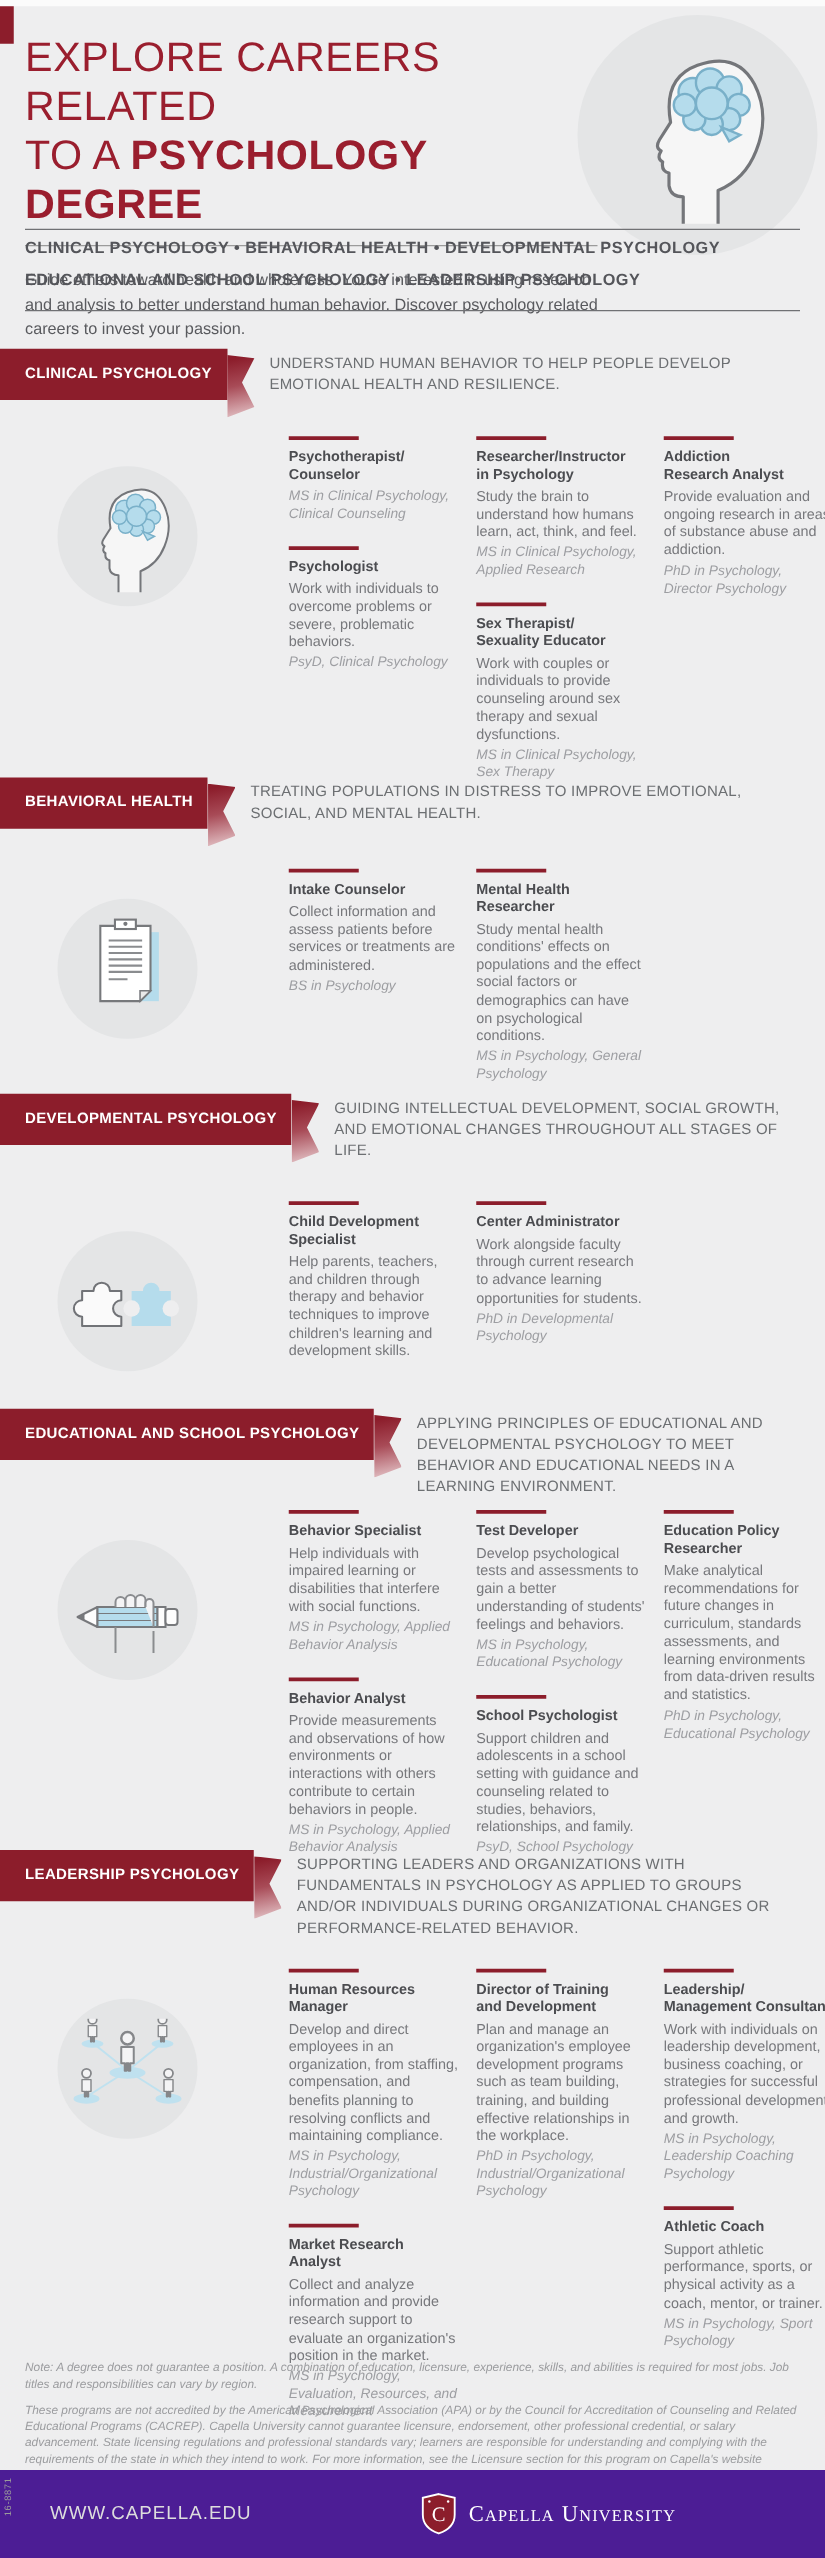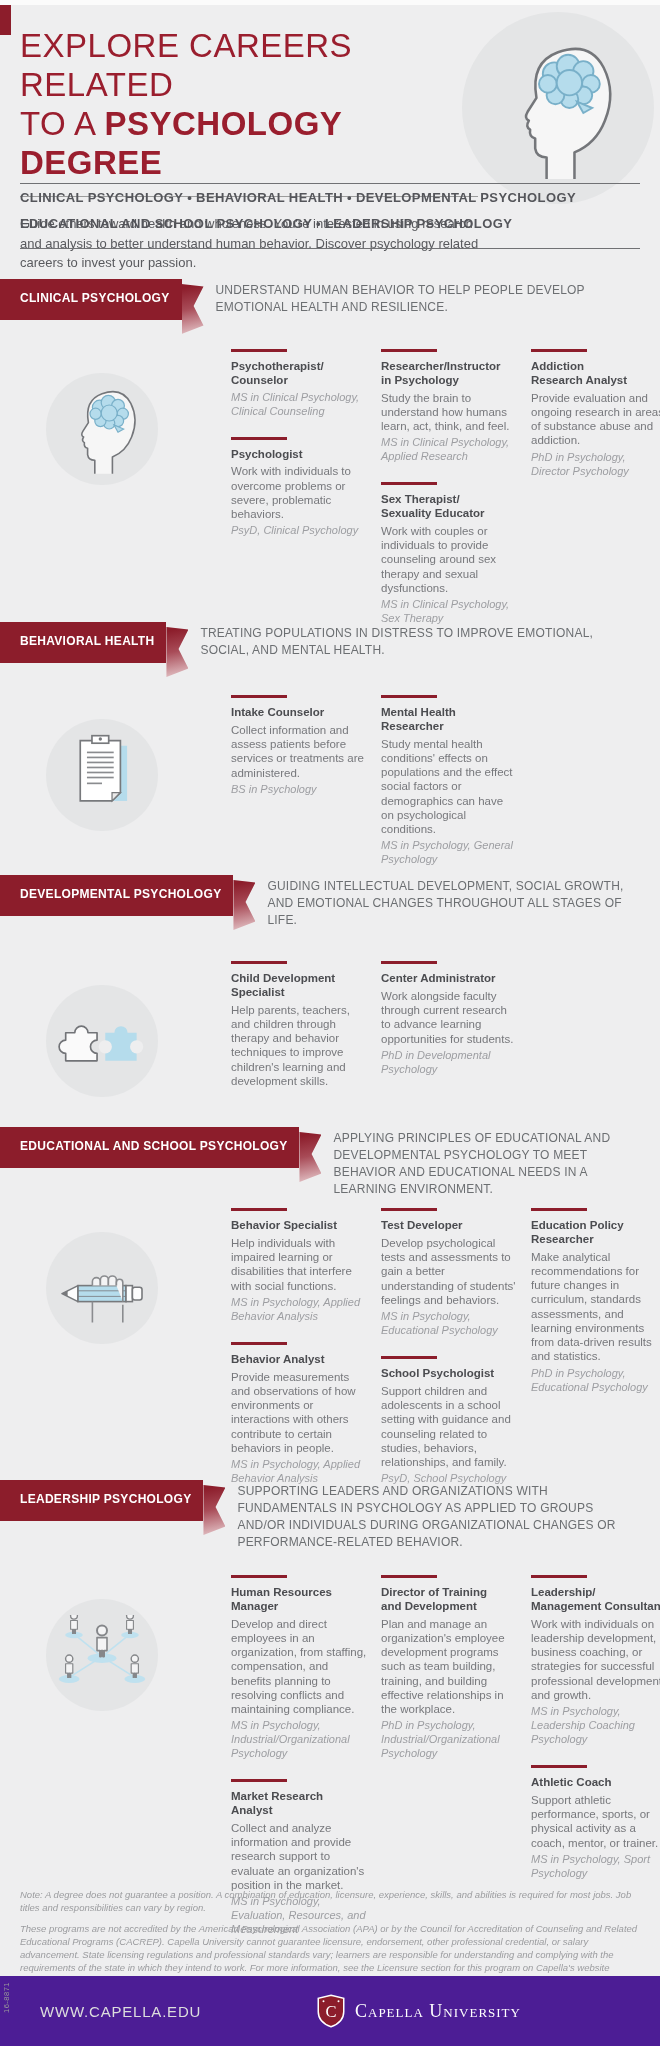--- a/index.html
+++ b/index.html
@@ -44,21 +44,21 @@
   .career h3{font-size:11.5px;line-height:1.2;color:#4b4c50;margin:0 0 3px;white-space:pre-line;}
   .cd{font-size:11.5px;line-height:1.24;color:#77787c;margin:0;}
   .cg{font-size:11px;line-height:1.27;color:#9d9ea2;font-style:italic;margin:3px 0 0;}
 
   
   .notes{position:absolute;top:1888px;left:20px;width:622px;}
   .notes p{font-size:9.5px;font-style:italic;line-height:1.4;color:#9b9c9f;margin:0 0 7px;}
   .footer{position:absolute;top:1976px;left:0;right:0;height:70px;background:#4c1d95;}
   .footer-url{position:absolute;left:40px;top:50%;transform:translateY(-50%);
               font-size:15px;letter-spacing:.8px;color:#dddddd;}
-  .footer-logo{position:absolute;left:316px;top:50%;transform:translateY(-50%);
+  .footer-logo{position:absolute;left:336px;top:50%;transform:translateY(-50%);
                display:flex;align-items:center;gap:9px;}
   .footer-brand{font-family:"Liberation Serif", serif;font-variant:small-caps;
                 font-size:18px;letter-spacing:1px;color:#ffffff;}
   .print-code{position:absolute;left:2px;top:6px;font-size:7.5px;color:#9a9a9a;
               writing-mode:vertical-rl;transform:rotate(180deg);letter-spacing:.5px;}
   svg{display:block;}
 </style>
 </head>
 <body>
 

